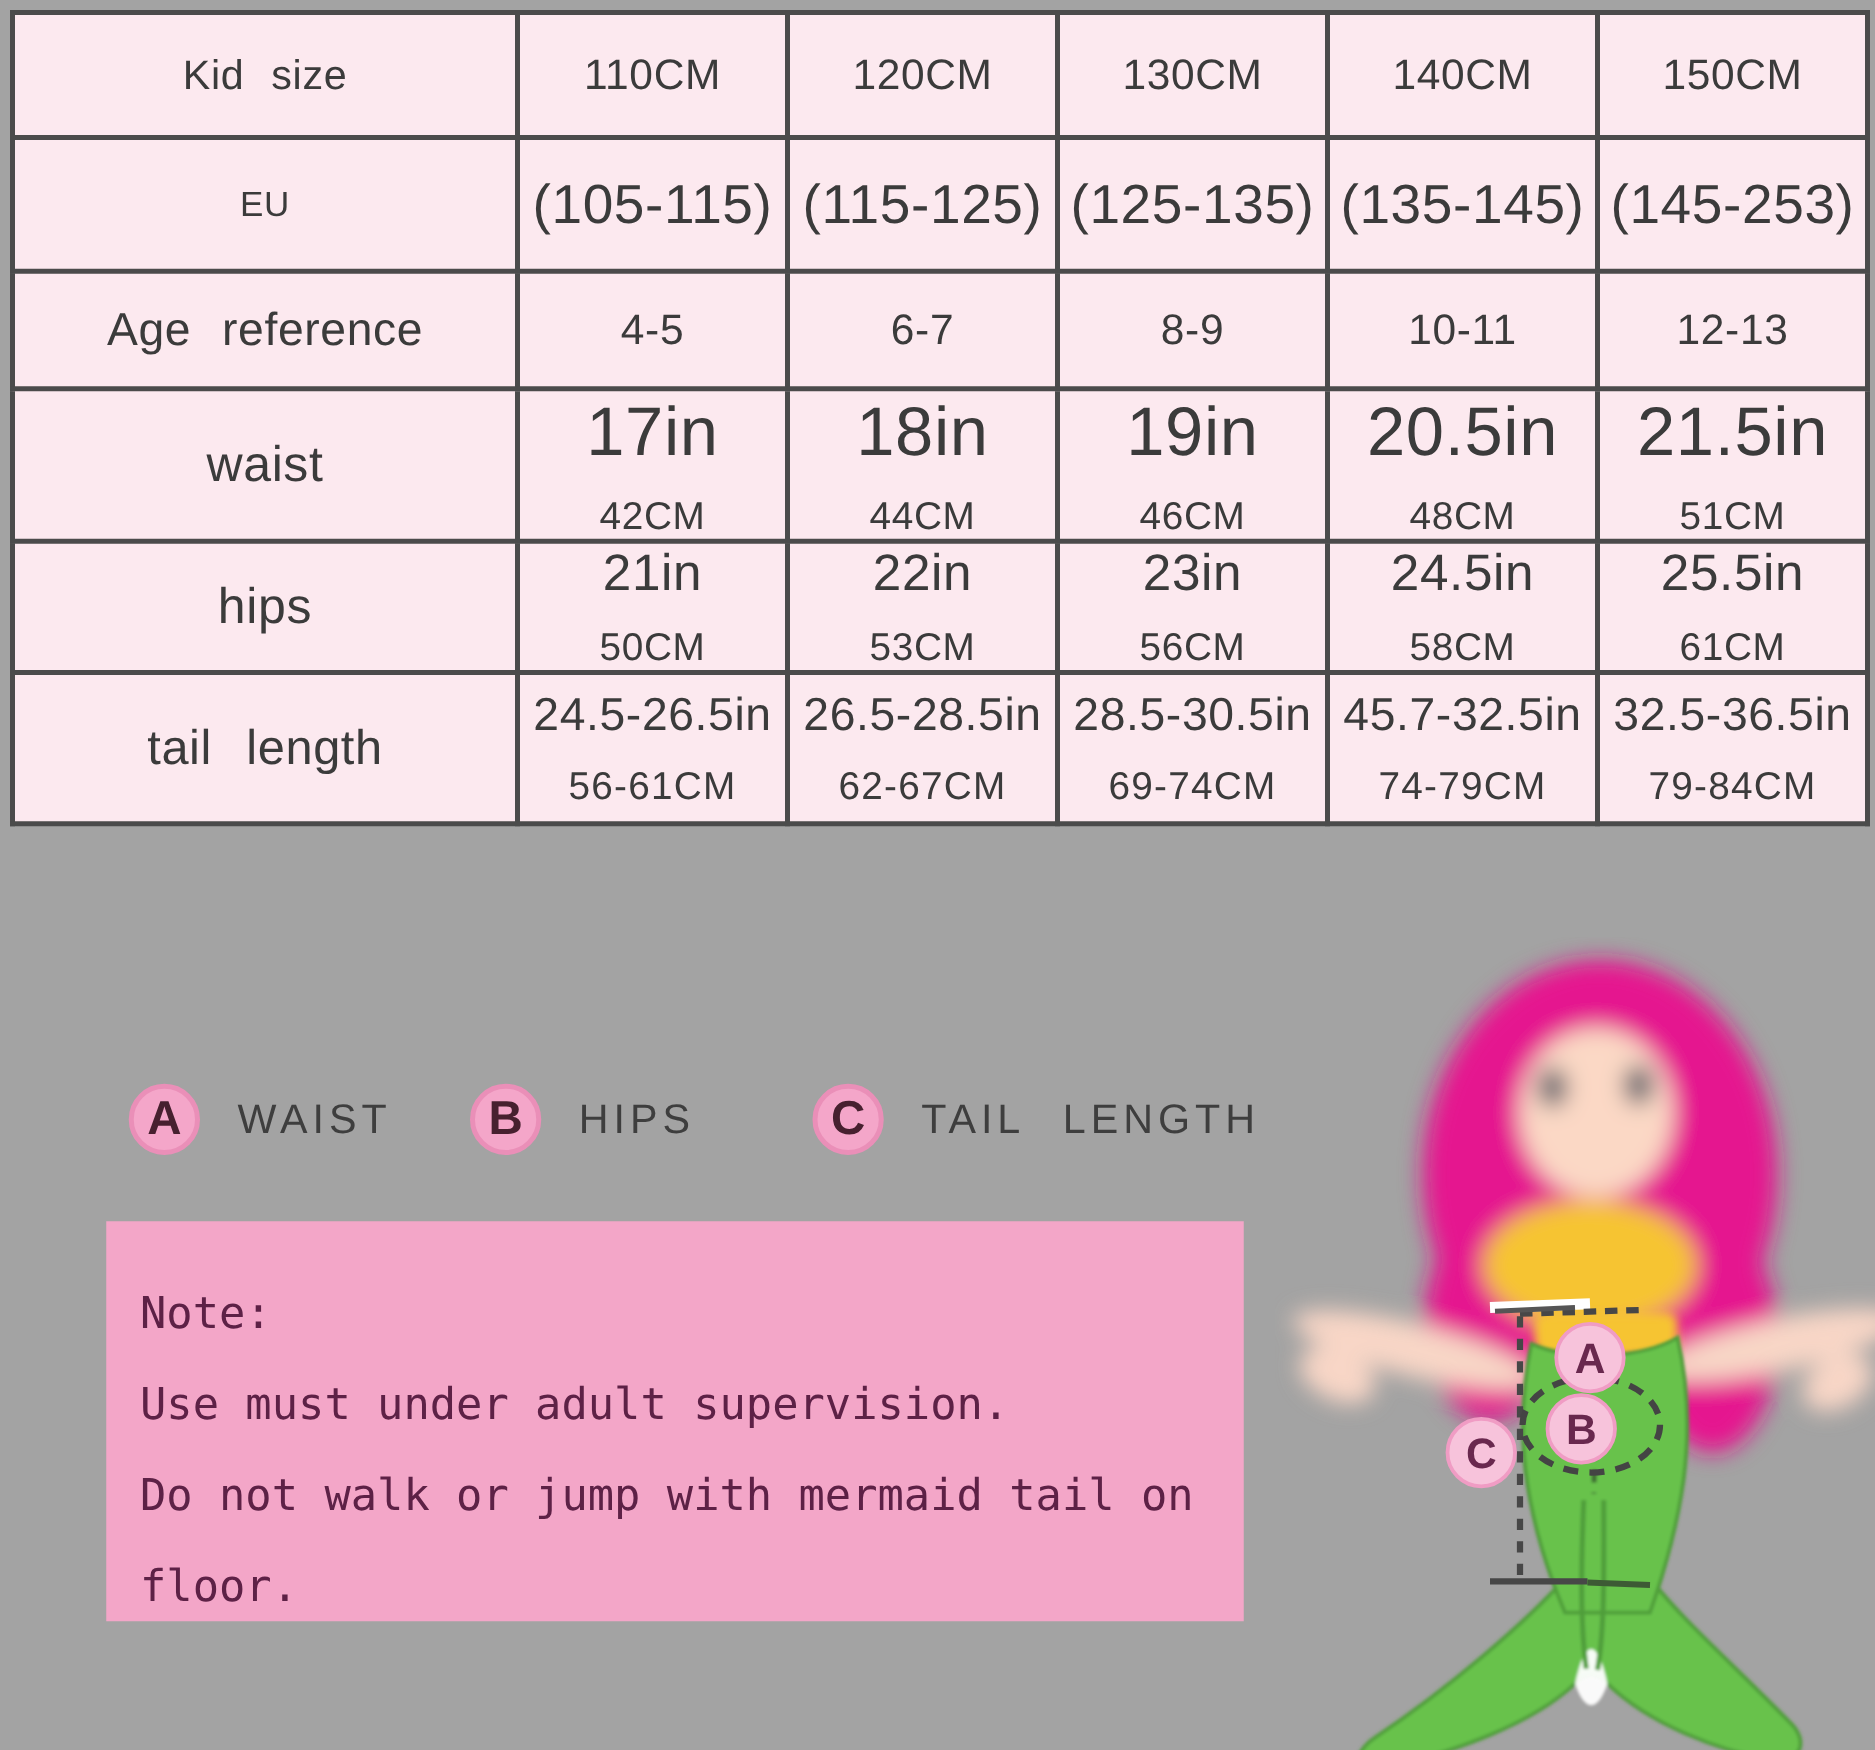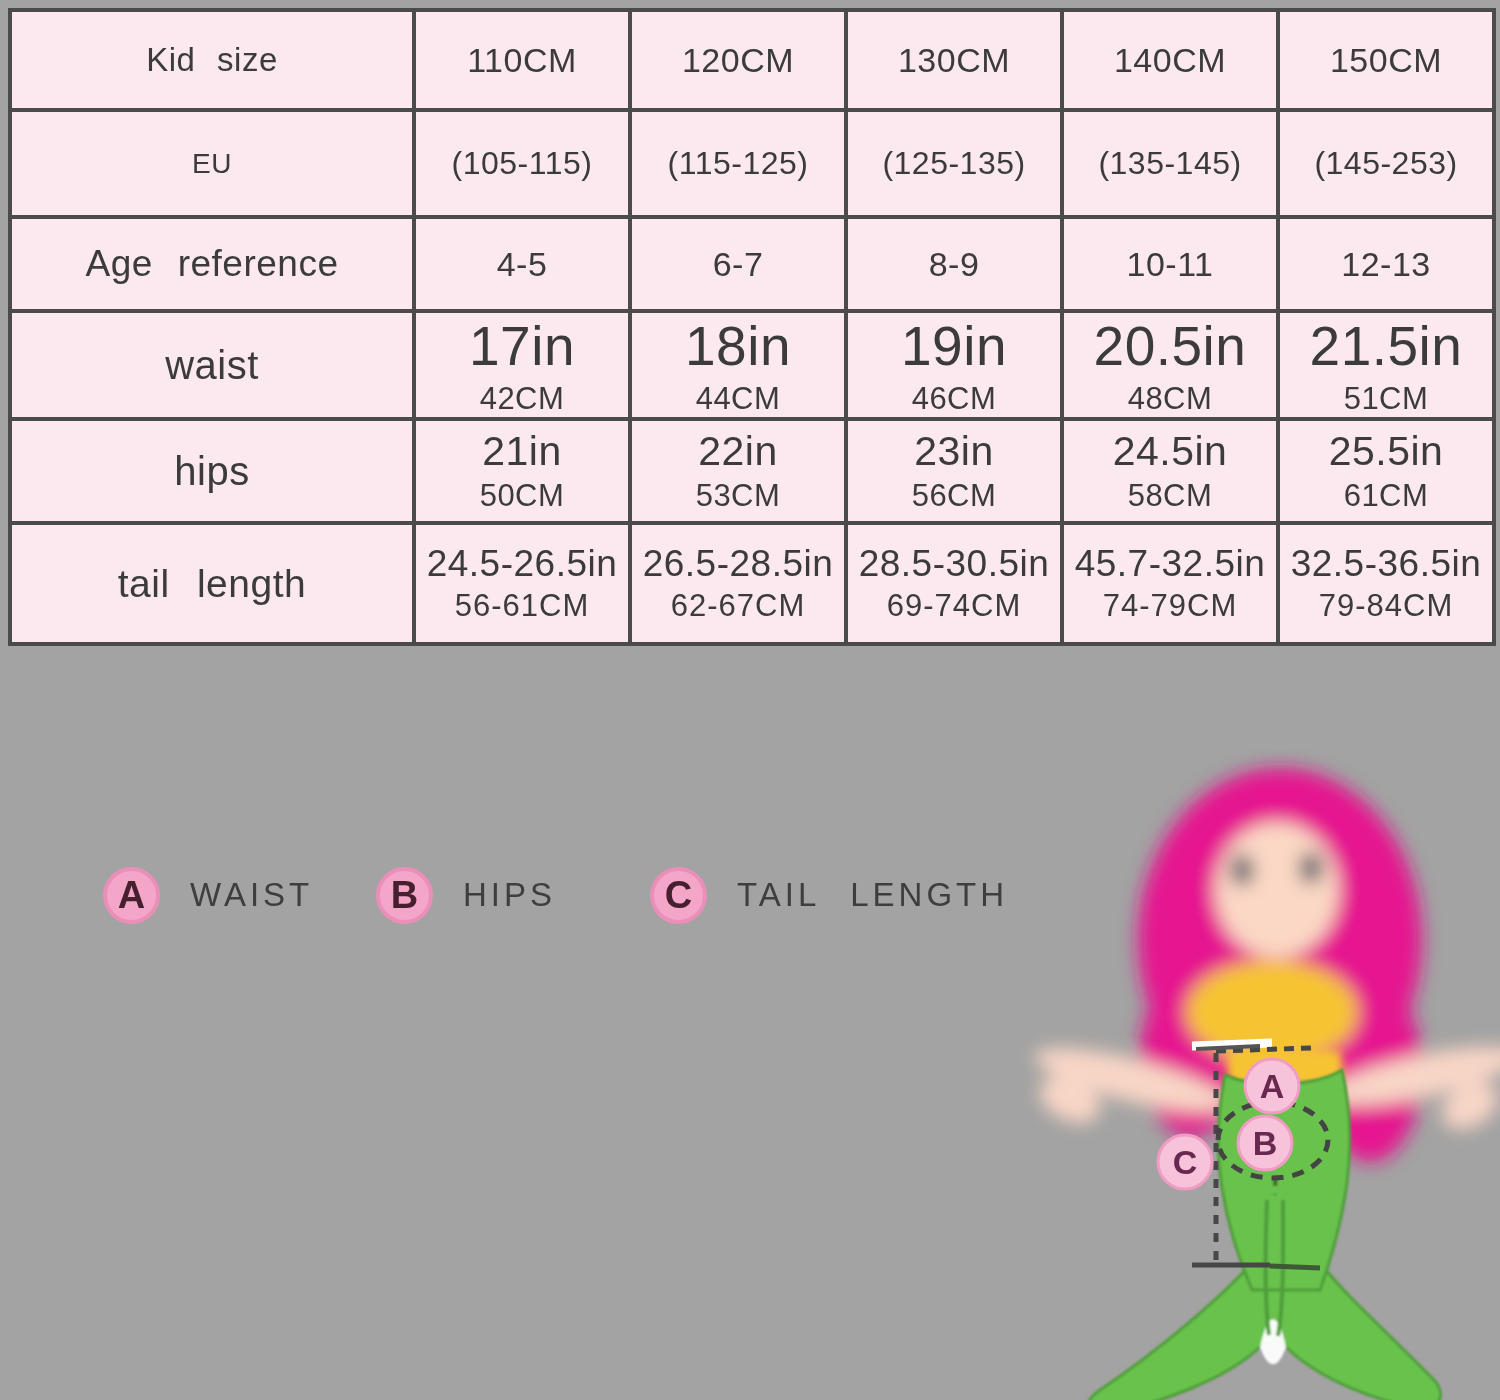--- a/index.html
+++ b/index.html
@@ -12,26 +12,26 @@
     position:absolute;left:8px;top:8px;width:1484px;
     border-collapse:collapse;table-layout:fixed;
   }
   table.size td{
     border:4px solid #4b4b4b;background:#fce9ef;
     text-align:center;vertical-align:middle;padding:0;color:#3b3b3b;
   }
   .v1,.v2,.lbl{letter-spacing:.5px;}
   tr.rh{height:100px}   tr.rh .v1{font-size:34px} tr.rh .lbl{font-size:33px;word-spacing:12px}
   tr.rus{height:110px}  tr.rus .v1{font-size:34px} tr.rus .lbl{font-size:34px}
-  tr.reu{height:107px}  tr.reu .v1{font-size:32px} tr.reu .lbl{font-size:28px}
+  tr.reu{height:107px}  tr.reu .v1{font-size:44px} tr.reu .lbl{font-size:28px}
   tr.rage{height:94px}  tr.rage .v1{font-size:34px} tr.rage .lbl{font-size:37px;word-spacing:14px}
   tr.rwaist{height:108px} tr.rwaist .v1{font-size:55px} tr.rwaist .v2{font-size:31px} tr.rwaist .lbl{font-size:40px}
   tr.rhips{height:104px}  tr.rhips .v1{font-size:41px}  tr.rhips .v2{font-size:31px}  tr.rhips .lbl{font-size:40px}
   tr.rtail{height:121px}  tr.rtail .v1{font-size:37px}  tr.rtail .v2{font-size:31px;letter-spacing:1px}  tr.rtail .lbl{font-size:39px;word-spacing:16px}
-  .v2{margin-top:3px}
+  .v2{margin-top:18px}
   
   .legend-item{position:absolute;display:flex;align-items:center;gap:30px;height:58px;}
   .badge{
     width:57px;height:57px;border-radius:50%;box-sizing:border-box;
     background:#f4a6c9;border:4px solid #ea8fb8;
     display:flex;align-items:center;justify-content:center;
     font-size:38px;font-weight:bold;color:#47202f;
   }
   .legend-label{font-size:33px;color:#3e3e3e;letter-spacing:4px;word-spacing:18px;}
   #legend-a{left:103px;top:866px}
@@ -208,20 +208,25 @@
   </div>
   <div class="legend-item" id="legend-b">
     <span class="badge">B</span>
     <span class="legend-label">HIPS</span>
   </div>
   <div class="legend-item" id="legend-c">
     <span class="badge">C</span>
     <span class="legend-label">TAIL LENGTH</span>
   </div>
 
+  <div class="note">
+    <div>Note:</div>
+    <div>Use must under adult supervision.</div>
+    <div>Do not walk or jump with mermaid tail on floor.</div>
+  </div>
 
   <svg id="mermaid" width="480" height="650" viewBox="0 0 480 650">
     <defs>
       <filter id="b9" x="-40%" y="-40%" width="180%" height="180%">
           <feGaussianBlur stdDeviation="9"></feGaussianBlur>
         </filter>
       <filter id="b4" x="-40%" y="-40%" width="180%" height="180%">
           <feGaussianBlur stdDeviation="4"></feGaussianBlur>
         </filter>
       <filter id="b1" x="-20%" y="-20%" width="140%" height="140%">

